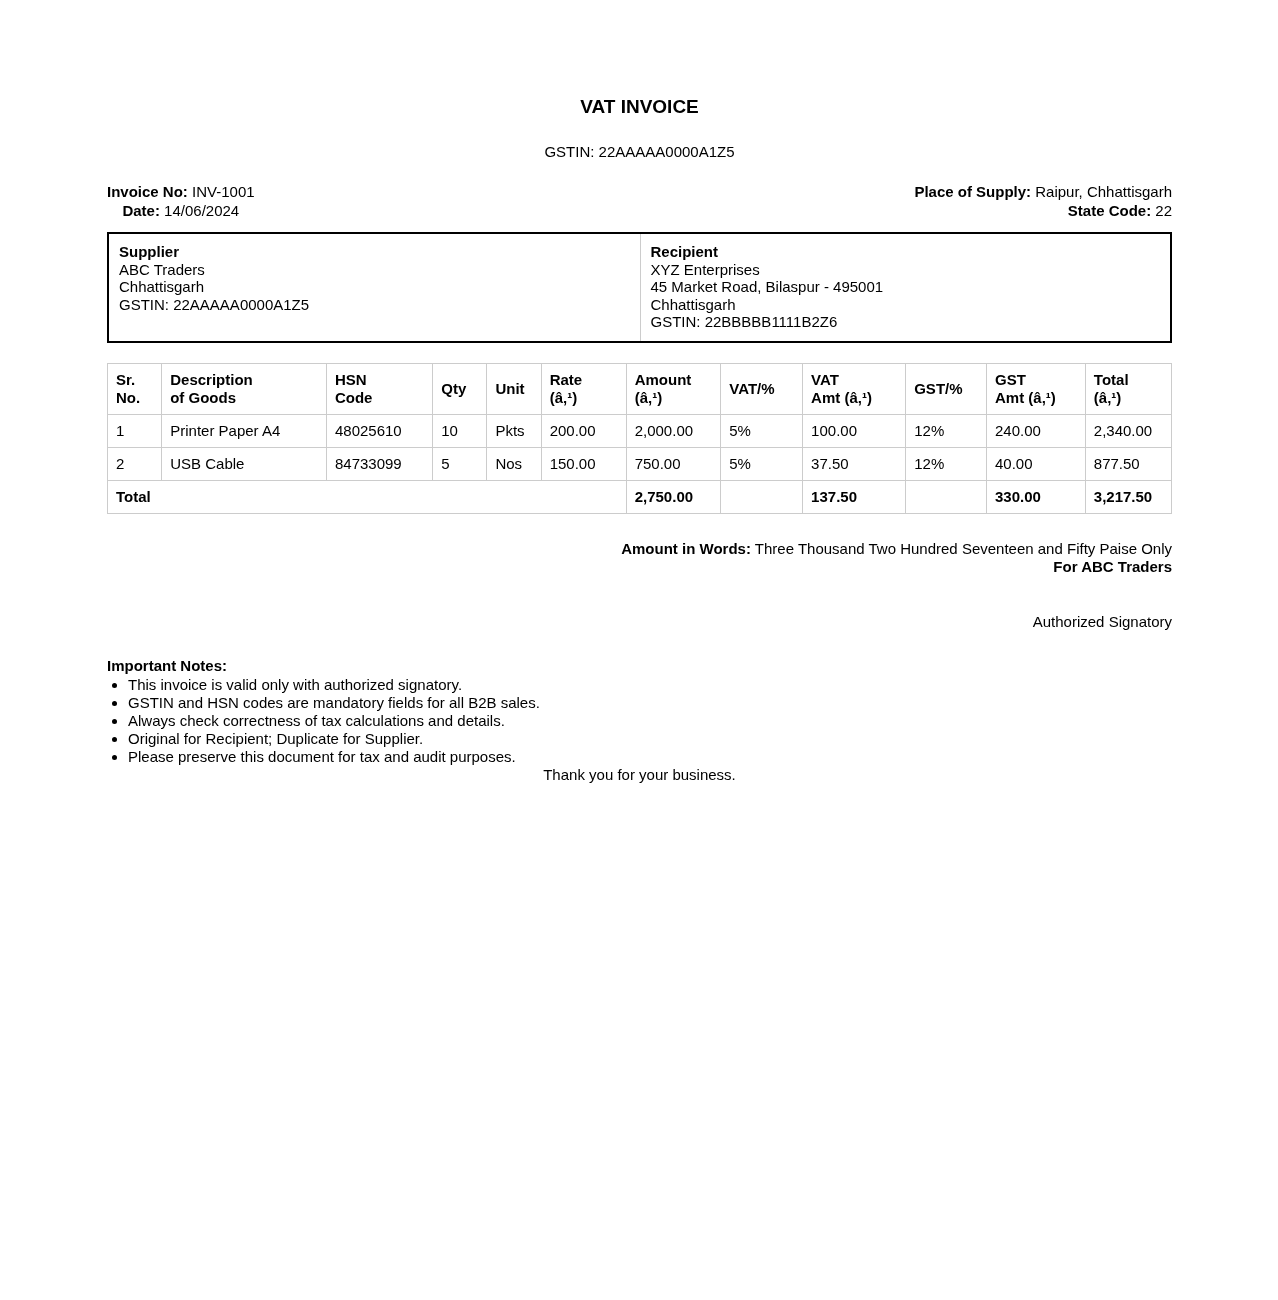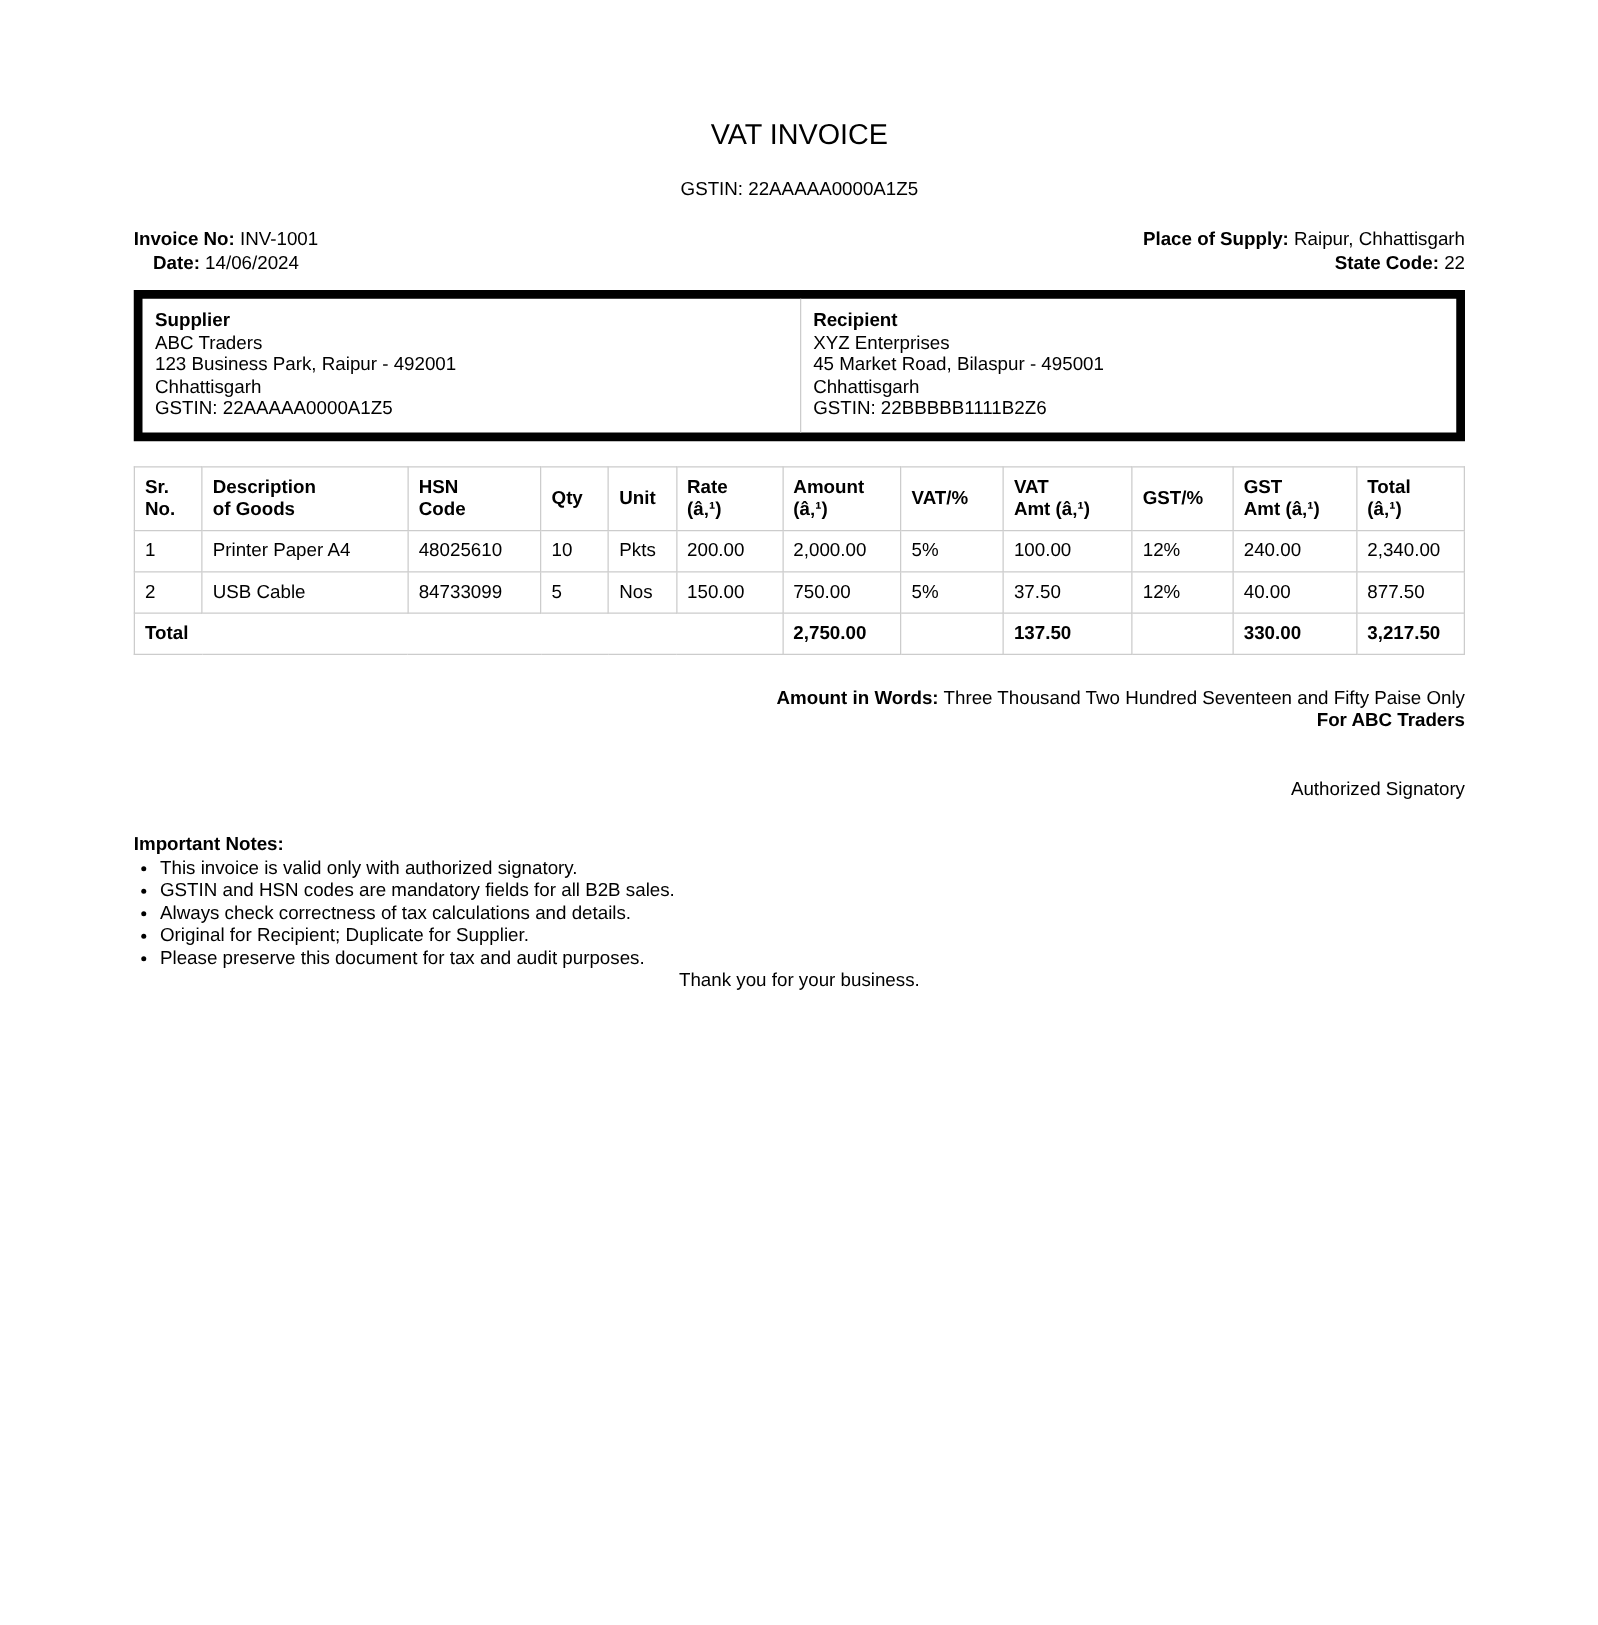--- a/index.html
+++ b/index.html
@@ -8,32 +8,32 @@
     background: #ffffff; color: #000000;
     font-family: "Liberation Sans", "DejaVu Sans", sans-serif;
     font-size: 15px;
   }
   body { width: 1278px; height: 1300px; overflow: hidden; }
   .doc { padding: 0 106px 0 107px; }
 
   .title {
     margin: 94px 0 0 0;
     text-align: center;
-    font-size: 23px;
-    font-weight: normal;
+    font-size: 19px;
+    font-weight: bold;
     line-height: 26px;
   }
   .gstin-line { text-align: center; margin-top: 23px; line-height: 18px; }
 
   .meta-row { display: flex; justify-content: space-between; margin-top: 21px; line-height: 19px; }
   .meta-left { text-align: center; }
   .meta-right { text-align: right; }
   .lbl { font-weight: bold; }
 
-  .parties { display: flex; border: 7px solid #000000; margin-top: 12px; }
+  .parties { display: flex; border: 2px solid #000000; margin-top: 12px; }
   .party { width: 50%; padding: 9px 10px 10px 10px; line-height: 17.5px; }
   .party + .party { border-left: 1px solid #cccccc; }
   .party-heading { font-weight: bold; margin: 0; }
 
   table.items {
     width: 100%;
     border-collapse: collapse;
     margin-top: 20px;
     table-layout: fixed;
     padding-left: 43px;
@@ -103,21 +103,20 @@
         <span class="lbl">State Code:</span>
         <span>22</span>
       </div>
     </div>
   </div>
 
   <div class="parties">
     <div class="party">
       <div class="party-heading">Supplier</div>
       <div>ABC Traders</div>
-      <div>123 Business Park, Raipur - 492001</div>
       <div>Chhattisgarh</div>
       <div>GSTIN: 22AAAAA0000A1Z5</div>
     </div>
     <div class="party">
       <div class="party-heading">Recipient</div>
       <div>XYZ Enterprises</div>
       <div>45 Market Road, Bilaspur - 495001</div>
       <div>Chhattisgarh</div>
       <div>GSTIN: 22BBBBB1111B2Z6</div>
     </div>

